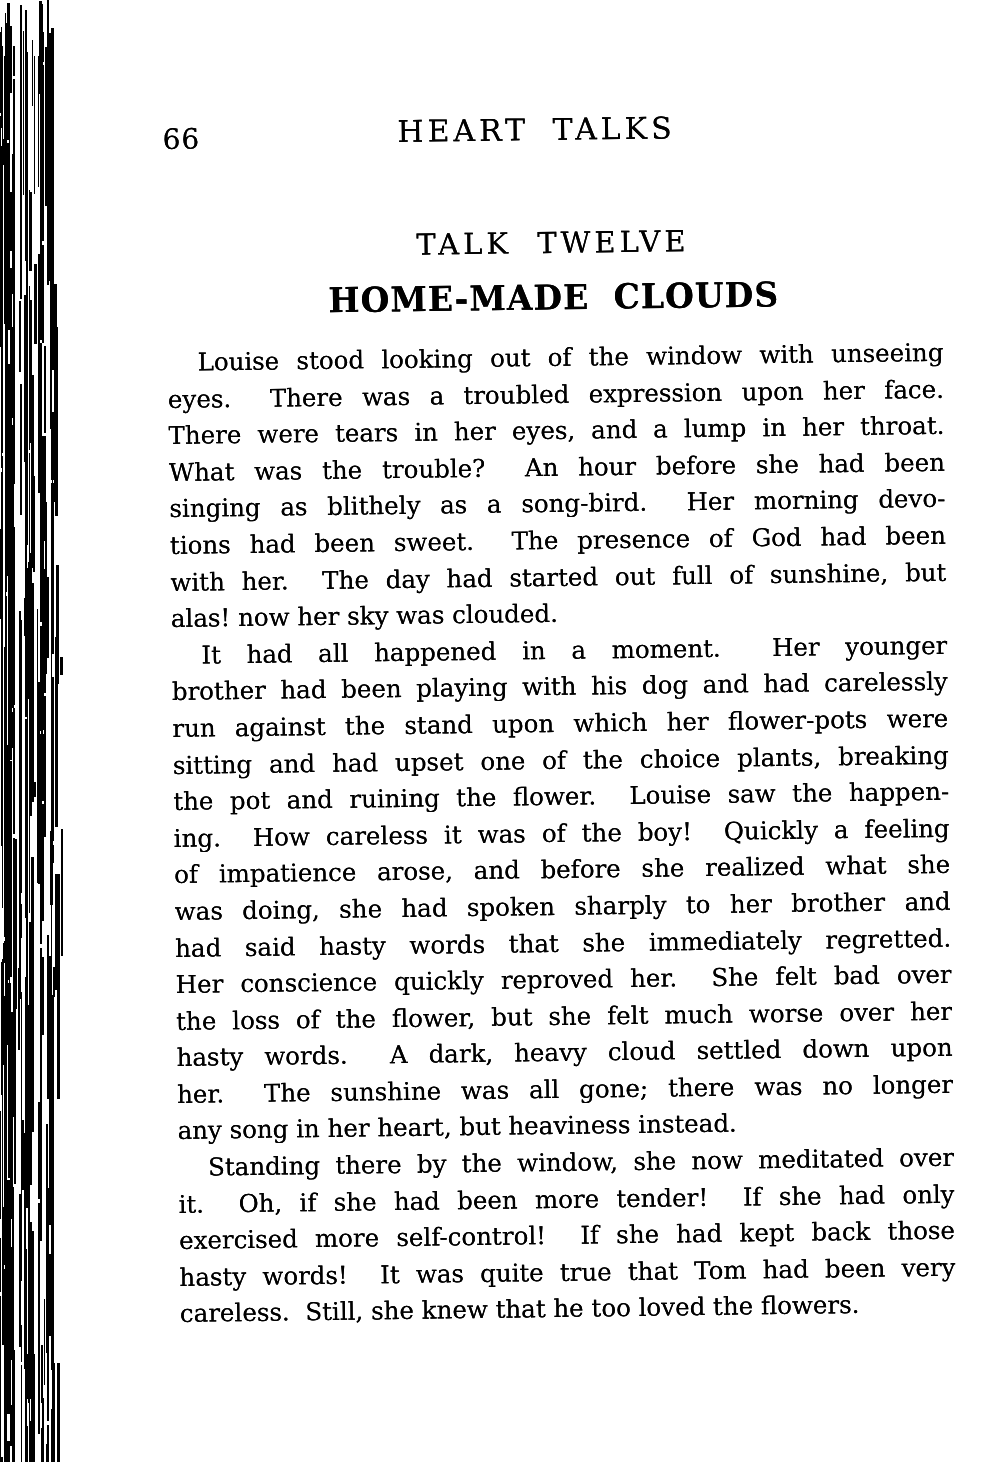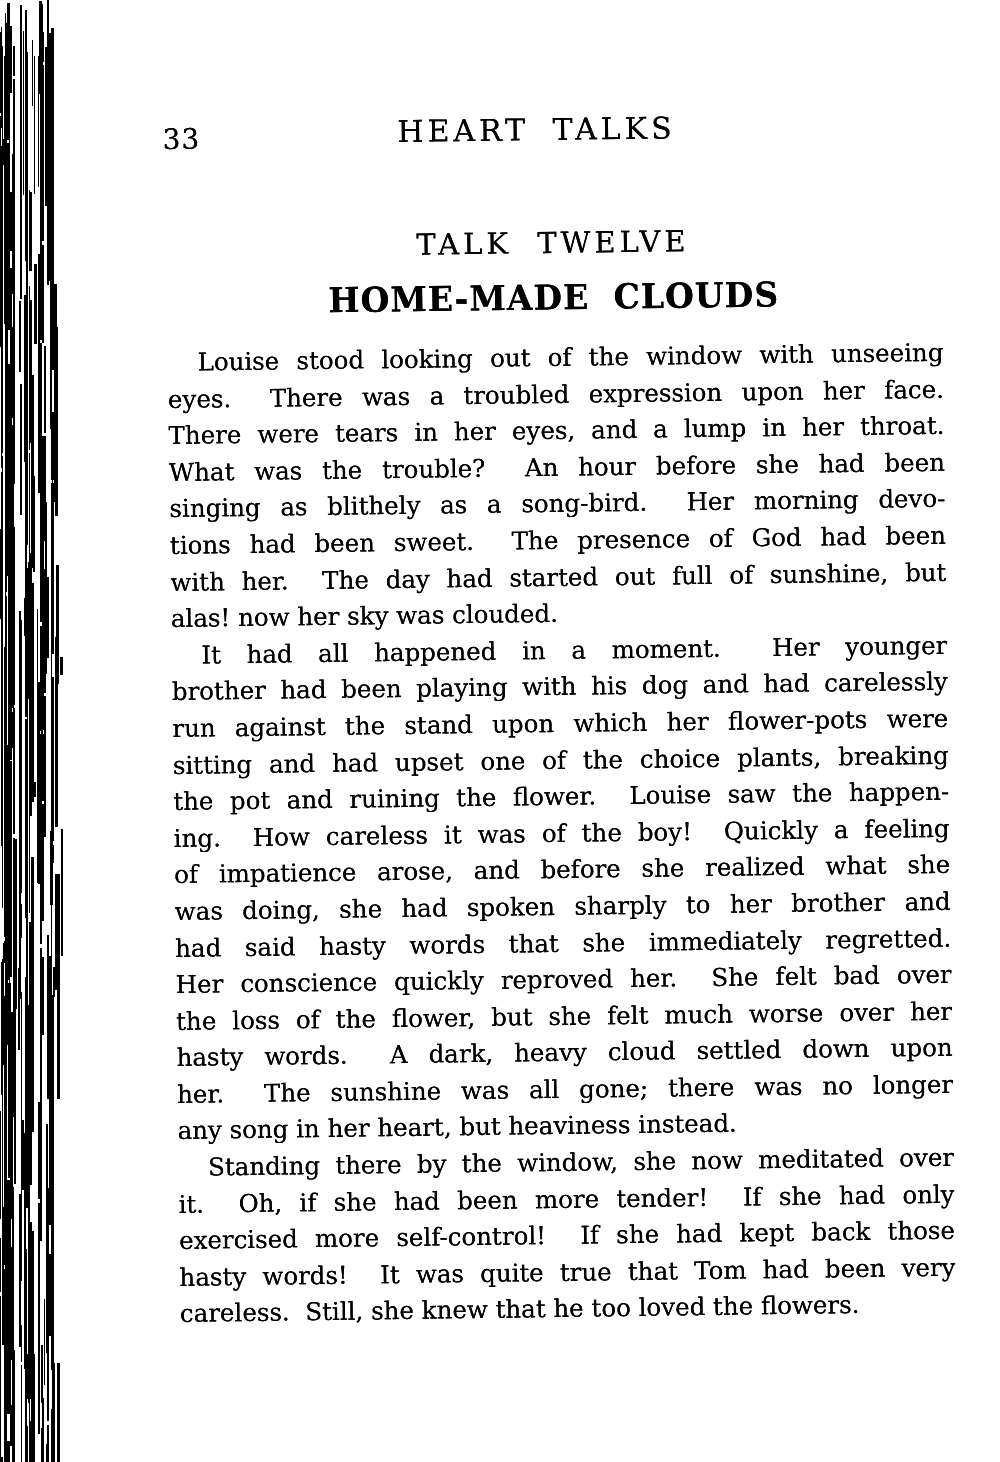--- a/index.html
+++ b/index.html
@@ -311,21 +311,21 @@
       <rect x="53" y="967" width="2" height="30" fill="#000000"></rect>
       <rect x="37" y="762" width="1" height="27" fill="#000000"></rect>
       <rect x="44" y="1299" width="1" height="86" fill="#000000"></rect>
       <rect x="34" y="782" width="2" height="15" fill="#000000"></rect>
       <rect x="57" y="877" width="1" height="40" fill="#000000"></rect>
     </svg>
 
   <div class="scan">
 
     <div class="runhead">
-      <div class="pagenum">33</div>
+      <div class="pagenum">66</div>
       <div class="booktitle">HEART TALKS</div>
     </div>
 
     <div class="talklabel">TALK TWELVE</div>
 
     <div class="chaptertitle">HOME-MADE CLOUDS</div>
 
     <div class="bodytext">
         <div class="para">
           <div class="line first">Louise stood looking out of the window with unseeing</div>

